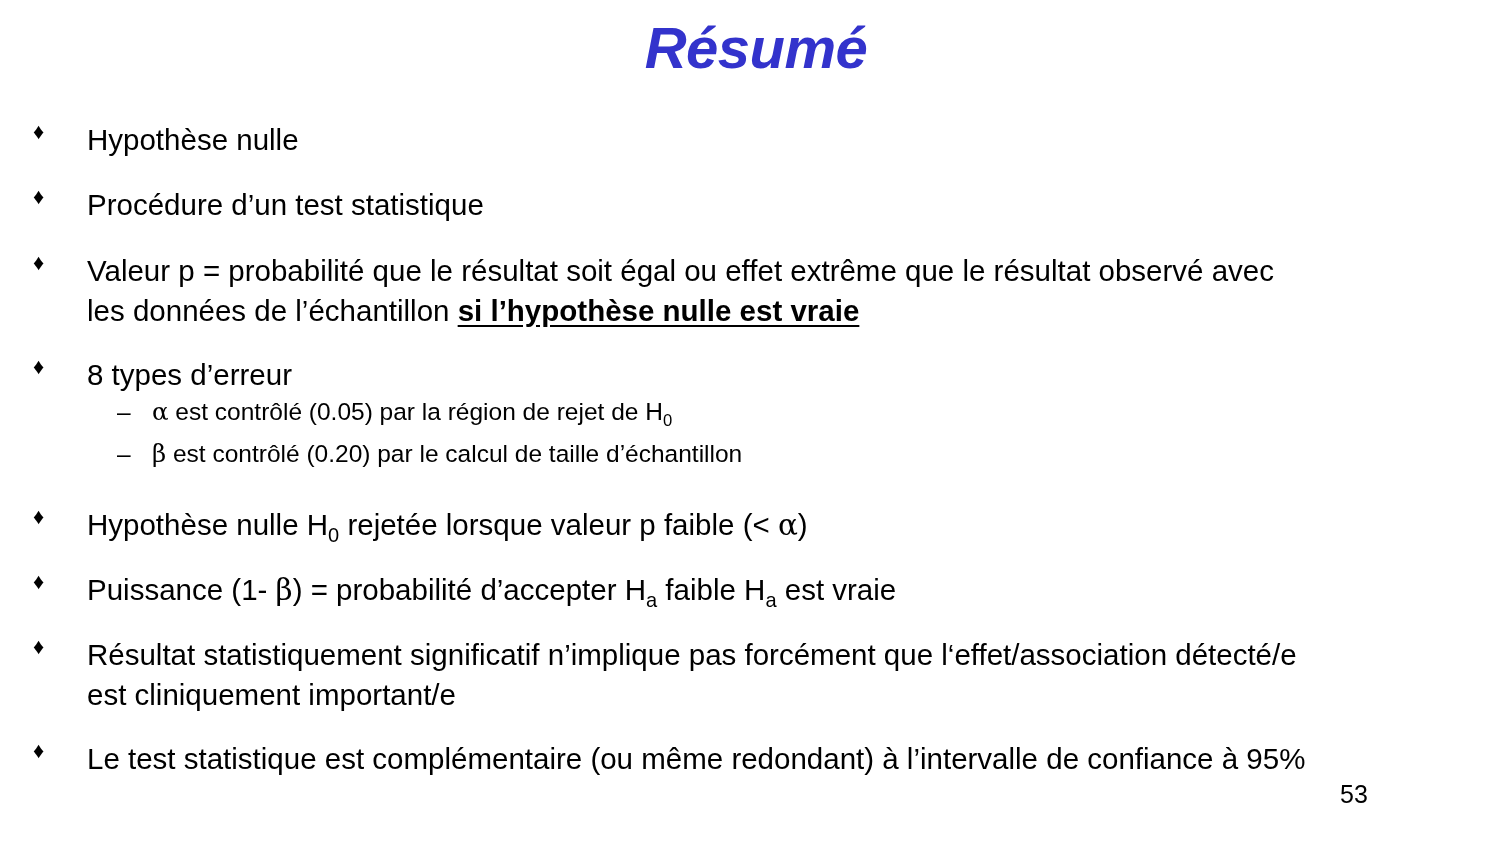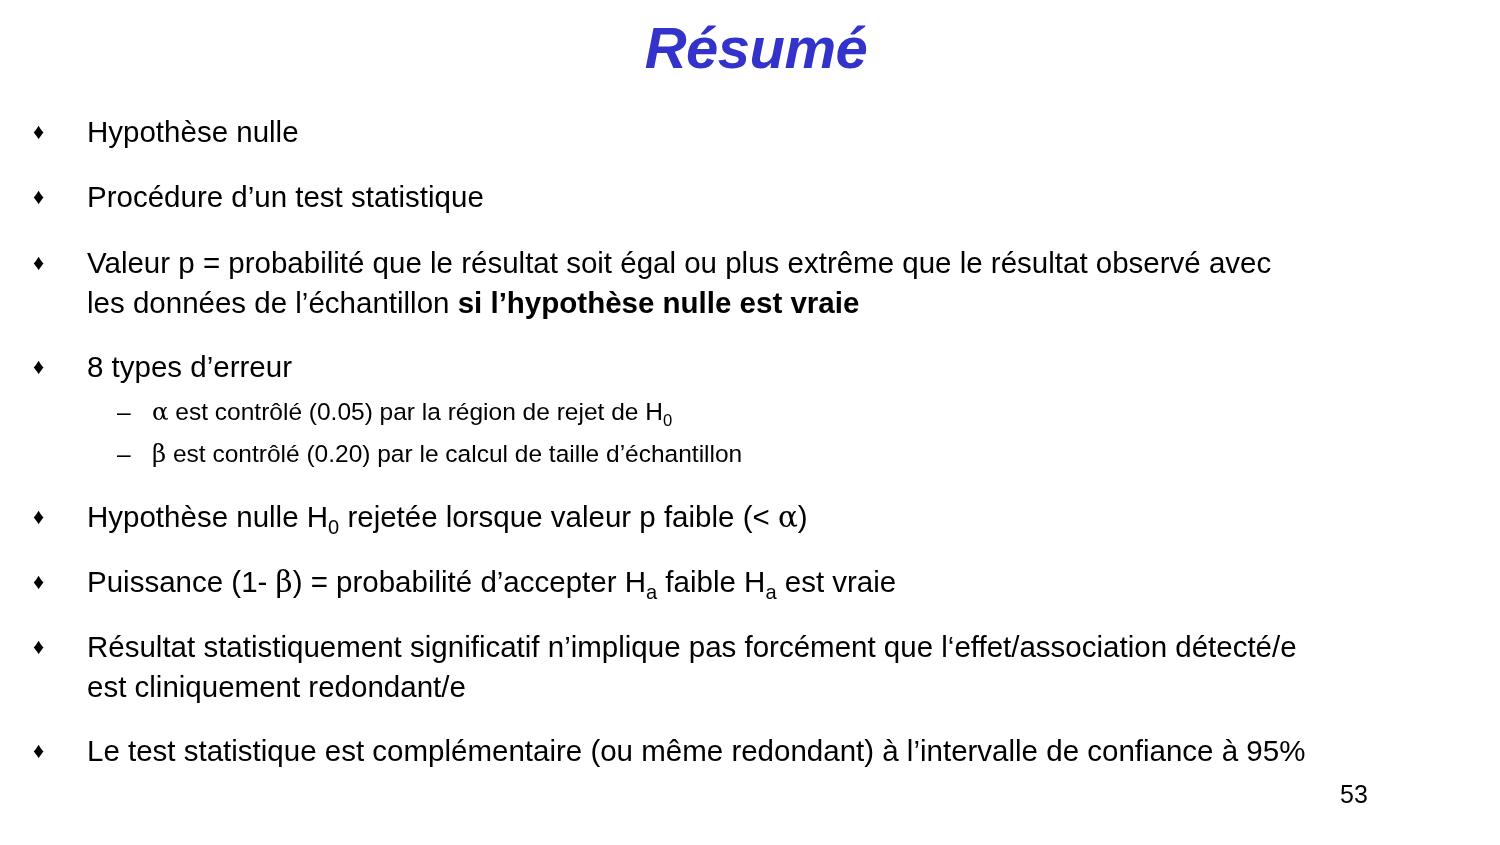--- a/index.html
+++ b/index.html
@@ -2,47 +2,47 @@
 <html><head>
 <meta charset="utf-8">
 <style>
   html, body { margin: 0; padding: 0; background: #ffffff; }
   body { width: 1500px; height: 845px; position: relative; overflow: hidden;
          font-family: "Liberation Sans", sans-serif; color: #000; }
   .title { position: absolute; top: 14px; left: 0; width: 1512px; text-align: center;
            font-size: 58px; font-weight: bold; font-style: italic; color: #3333cc; letter-spacing: -0.5px; }
   .bullet { position: absolute; left: 0; width: 1500px; font-size: 29.5px; line-height: 40px; }
   .bullet .mark { position: absolute; left: 33px; top: 0; font-size: 22px; }
-  .bullet .txt { position: absolute; left: 87px; width: 1400px; white-space: nowrap; }
+  .bullet .txt { position: absolute; left: 87px; width: 1400px; white-space: nowrap; margin-top: 8px; }
   .sub { position: absolute; left: 0; font-size: 24.5px; line-height: 30px; }
   .sub .dash { position: absolute; left: 117px; }
   .sub .txt { position: absolute; left: 152px; white-space: nowrap; text-align: center; }
   .greek { font-family: "DejaVu Serif", serif; }
   sub { font-size: 0.68em; vertical-align: -0.35em; line-height: 0; }
-  .emph { font-weight: bold; text-underline-offset: 4px; }
+  .emph { font-weight: bold; text-decoration: underline; text-underline-offset: 4px; }
   .page-num { position: absolute; left: 1340px; top: 780px; font-size: 25px; text-align: center; }
 </style>
 </head>
 <body>
 
 <div class="title">Résumé</div>
 
 <div class="bullet" style="top:112px;">
   <span class="mark">♦</span>
   <span class="txt">Hypothèse nulle</span>
 </div>
 
 <div class="bullet" style="top:177px;">
   <span class="mark">♦</span>
   <span class="txt">Procédure d’un test statistique</span>
 </div>
 
 <div class="bullet" style="top:243px;">
   <span class="mark">♦</span>
-  <span class="txt">Valeur p = probabilité que le résultat soit égal ou plus extrême que le résultat observé avec</span>
+  <span class="txt">Valeur p = probabilité que le résultat soit égal ou effet extrême que le résultat observé avec</span>
 </div>
 <div class="bullet" style="top:283px;">
   <span class="txt"><span>les données de l’échantillon </span><span class="emph">si l’hypothèse nulle est vraie</span></span>
 </div>
 
 <div class="bullet" style="top:347px;">
   <span class="mark">♦</span>
   <span class="txt">8 types d’erreur</span>
 </div>
 <div class="sub" style="top:397px;">
@@ -62,21 +62,21 @@
 <div class="bullet" style="top:562px;">
   <span class="mark">♦</span>
   <span class="txt"><span>Puissance (1- </span><span class="greek">β</span><span>) = probabilité d’accepter H</span><sub>a</sub><span> faible H</span><sub>a</sub><span> est vraie</span></span>
 </div>
 
 <div class="bullet" style="top:627px;">
   <span class="mark">♦</span>
   <span class="txt">Résultat statistiquement significatif n’implique pas forcément que l‘effet/association détecté/e</span>
 </div>
 <div class="bullet" style="top:667px;">
-  <span class="txt">est cliniquement redondant/e</span>
+  <span class="txt">est cliniquement important/e</span>
 </div>
 
 <div class="bullet" style="top:731px;">
   <span class="mark">♦</span>
   <span class="txt">Le test statistique est complémentaire (ou même redondant) à l’intervalle de confiance à 95%</span>
 </div>
 
 <div class="page-num">53</div>
 
 </body></html>

